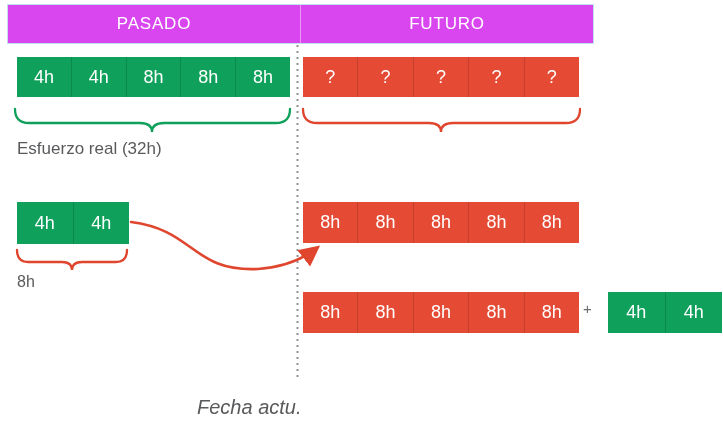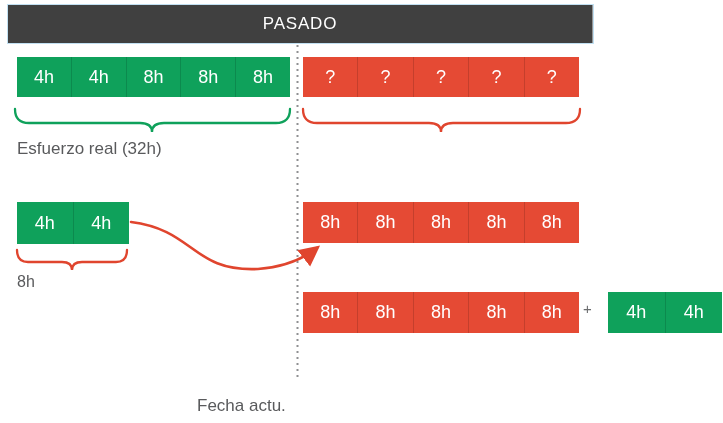--- a/index.html
+++ b/index.html
@@ -6,21 +6,21 @@
   .canvas {
     position:relative;
     width:723px; height:423px;
     background:#ffffff;
     font-family:"Liberation Sans", sans-serif;
     overflow:hidden;
   }
   
   .header-bar {
     position:absolute; left:8px; top:5px; width:585px; height:38px;
-    background:#404040; display:flex;
+    background:#d946ef; display:flex;
     box-shadow:0 0 0 1px rgba(142,198,232,0.55);
   }
   .header-half {
     flex:1; display:flex; align-items:center; justify-content:center;
     color:#ffffff; font-size:17px; letter-spacing:0.8px;
   }
   .header-divider { width:1px; background:rgba(255,255,255,0.45); }
 
   
   .row { position:absolute; display:flex; }
@@ -41,34 +41,37 @@
 
   
   .label {
     position:absolute; color:#595A5C; font-size:17px; 
   }
   .label-real      { left:17px;  top:139px; width:273px; }
   .label-restq     { left:303px; top:139px; width:277px; }
   .label-8h        { left:17px;  top:273px; width:110px; font-size:16px; }
   .label-rest48    { left:303px; top:344px; width:277px; }
   .plus-sign       { left:583px; top:300px; width:20px; font-size:15px; color:#6b6c6e; }
-  .label-fecha     { left:197px; top:396px; width:200px; font-size:17px; }
+  .label-fecha     { left:197px; top:396px; width:200px; font-style:italic; font-size:20px; }
 
   .overlay { position:absolute; left:0; top:0; width:723px; height:423px; pointer-events:none; }
 </style>
 </head>
 <body>
 
 <div class="canvas">
 
   <div class="header-bar">
     <div class="header-half">
       <span>PASADO</span>
     </div>
     <div class="header-divider"></div>
+    <div class="header-half">
+      <span>FUTURO</span>
+    </div>
   </div>
 
   <div class="row green row-past-sprint">
     <div class="cell">4h</div>
     <div class="cell">4h</div>
     <div class="cell">8h</div>
     <div class="cell">8h</div>
     <div class="cell">8h</div>
   </div>
 

